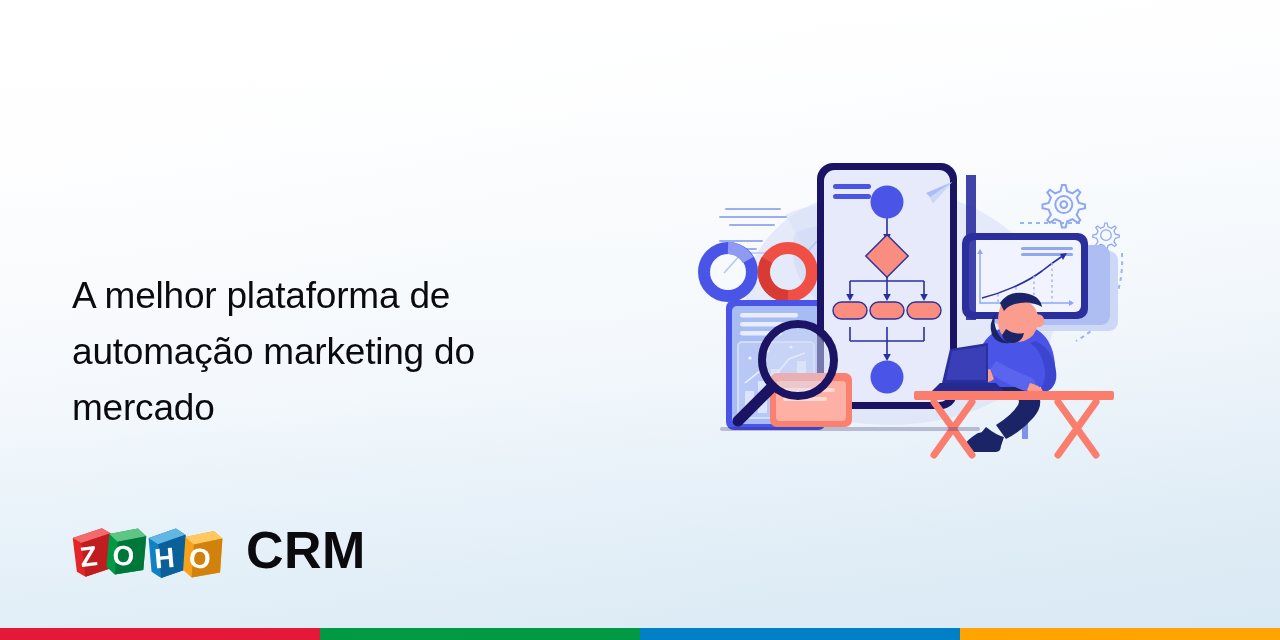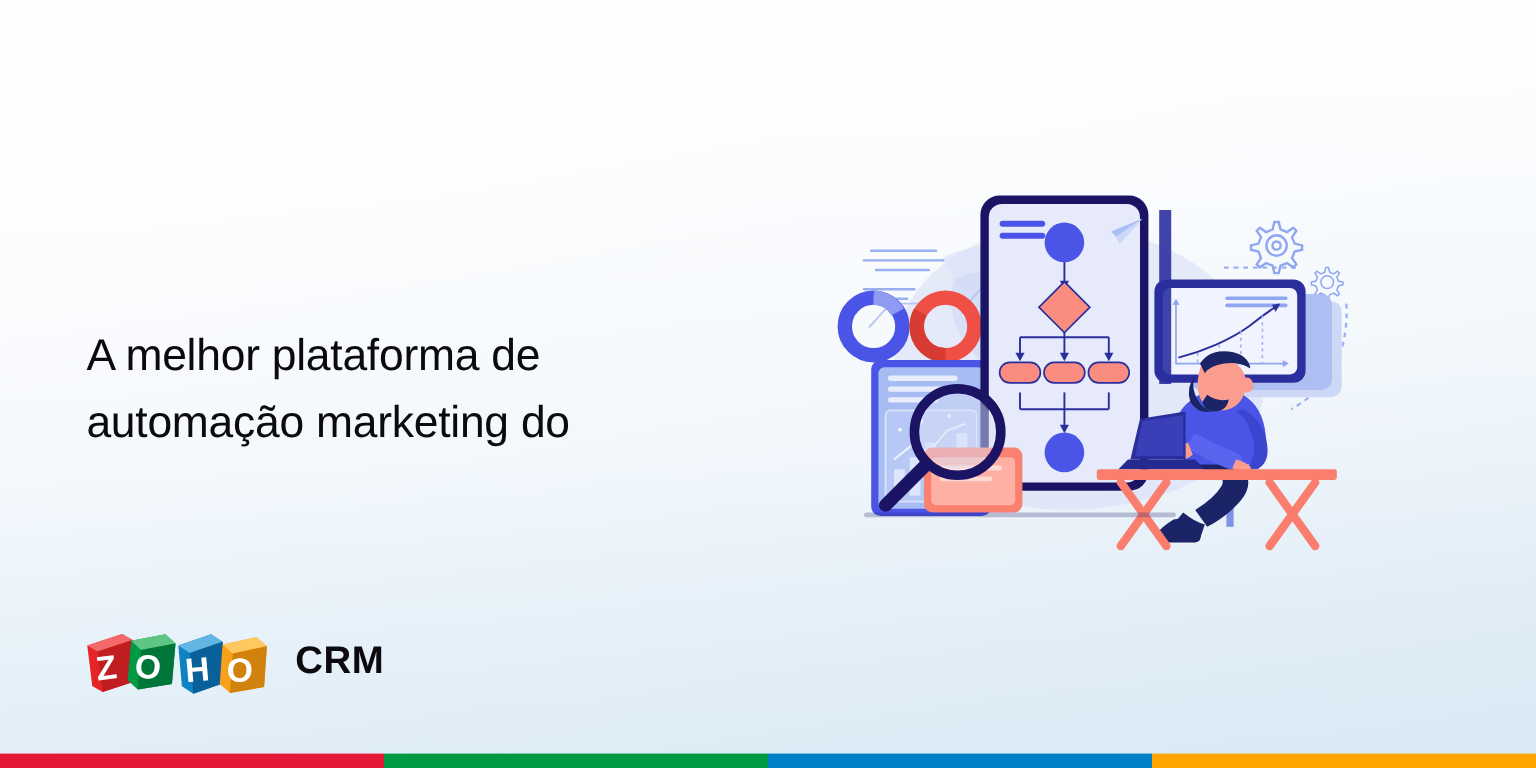--- a/index.html
+++ b/index.html
@@ -62,21 +62,21 @@
     display: flex;
     align-items: center;
     height: 62px;
   }
   .zoho-mark {
     position: relative;
     width: 160px;
     height: 62px;
   }
   .crm-text {
-    font-size: 32px;
+    font-size: 52px;
     font-weight: 700;
     color: #0b0b0f;
     letter-spacing: 0.5px;
     margin-left: 16px;
     line-height: 1;
     margin-top: 2px;
   }
 
   
   .illus {
@@ -328,20 +328,21 @@
       <g opacity="0.25">
         <rect x="30" y="272" width="260" height="4" rx="2" fill="#1b1464"></rect>
       </g>
 
     </svg>
   </div>
 
   <h1 class="headline">
     <span>A melhor plataforma de</span><br>
     <span class="strong">automação marketing</span><span> do</span><br>
+    <span>mercado</span>
   </h1>
 
   <div class="logo-lockup">
     <div class="zoho-mark">
       <svg width="160" height="62" viewBox="0 0 160 62" xmlns="http://www.w3.org/2000/svg">
 
         <g transform="translate(2,14) rotate(-7)">
           <polygon points="0,6 30,0 38,6 38,40 8,46 0,40" fill="#e42527"></polygon>
           <polygon points="0,6 30,0 38,6 8,12" fill="#f4696a"></polygon>
           <polygon points="38,6 38,40 8,46 8,12" fill="#c01d20"></polygon>

